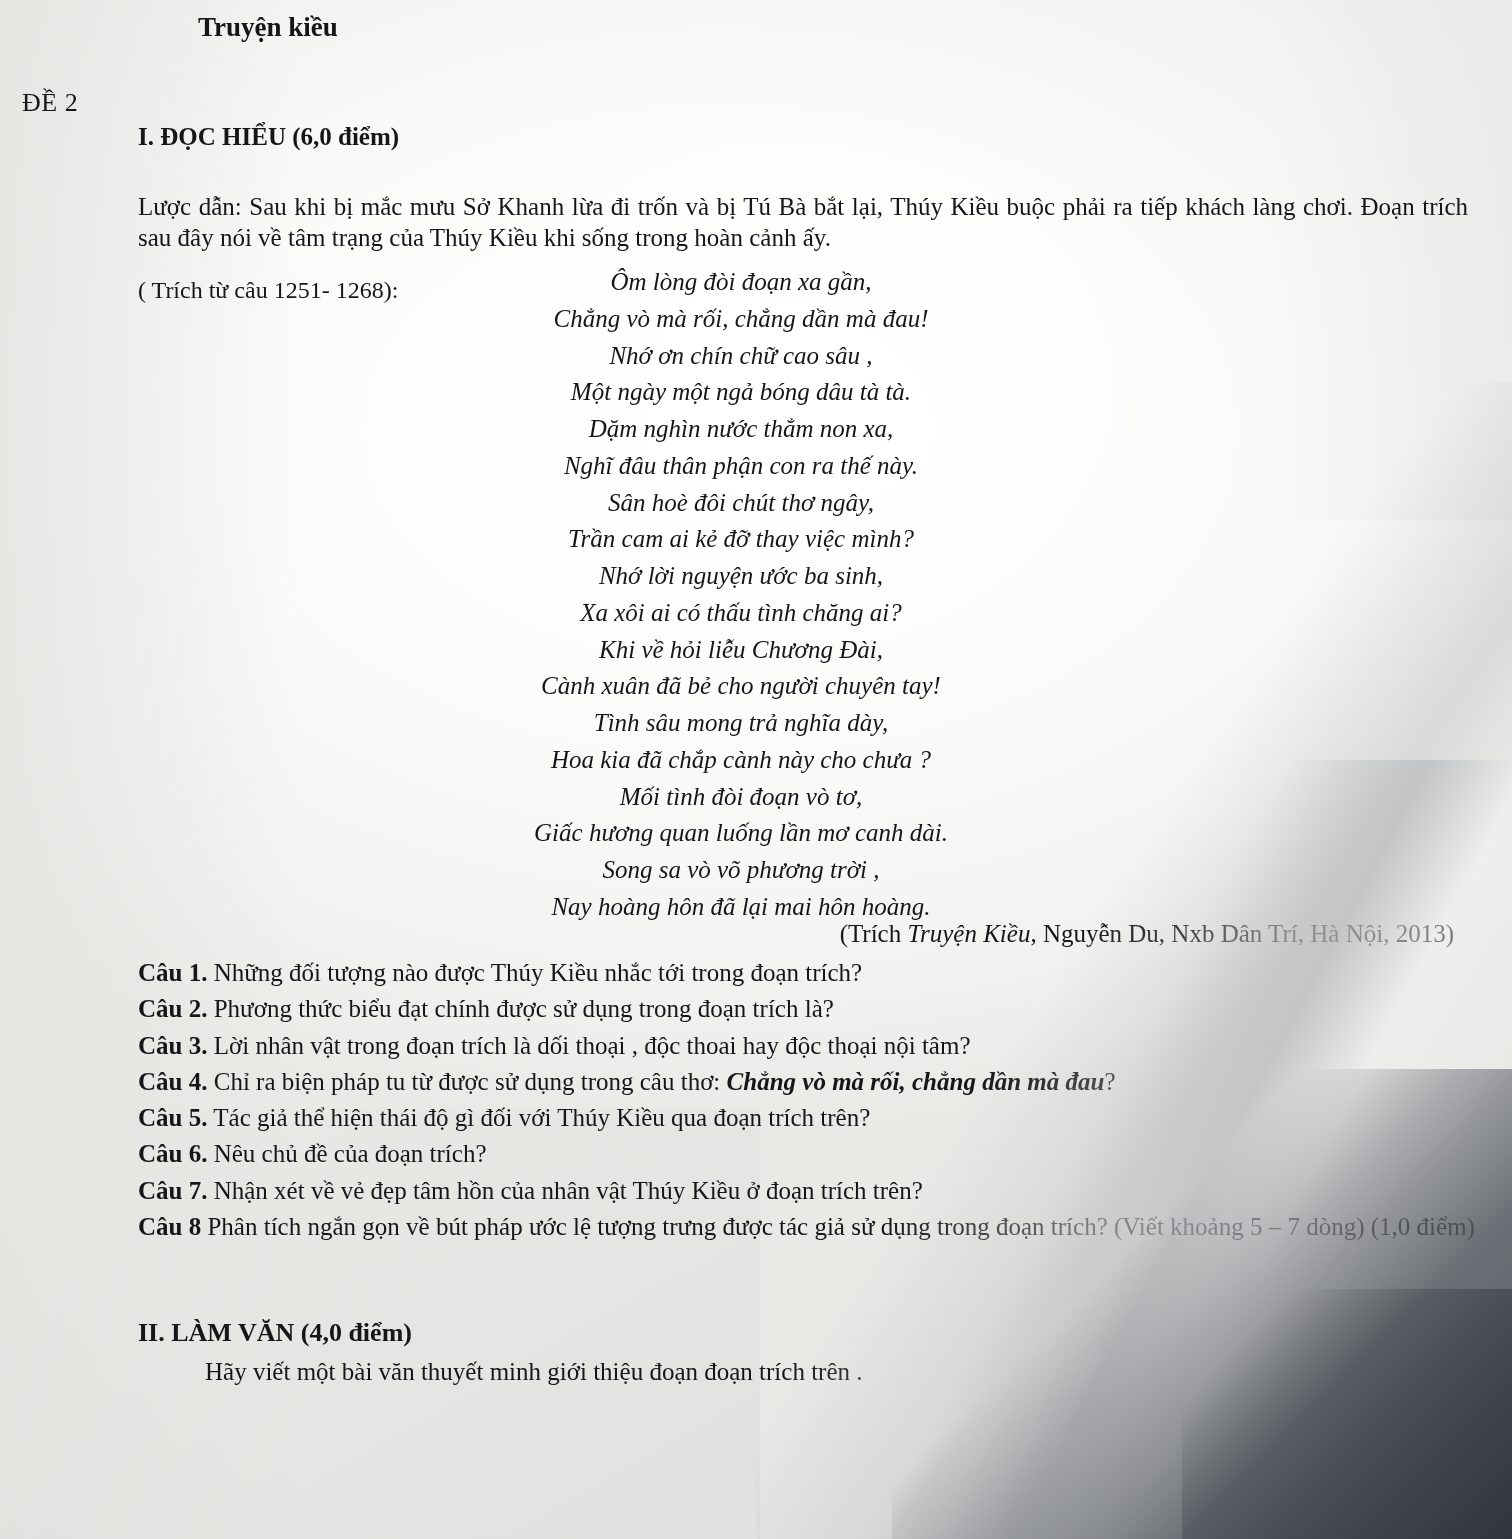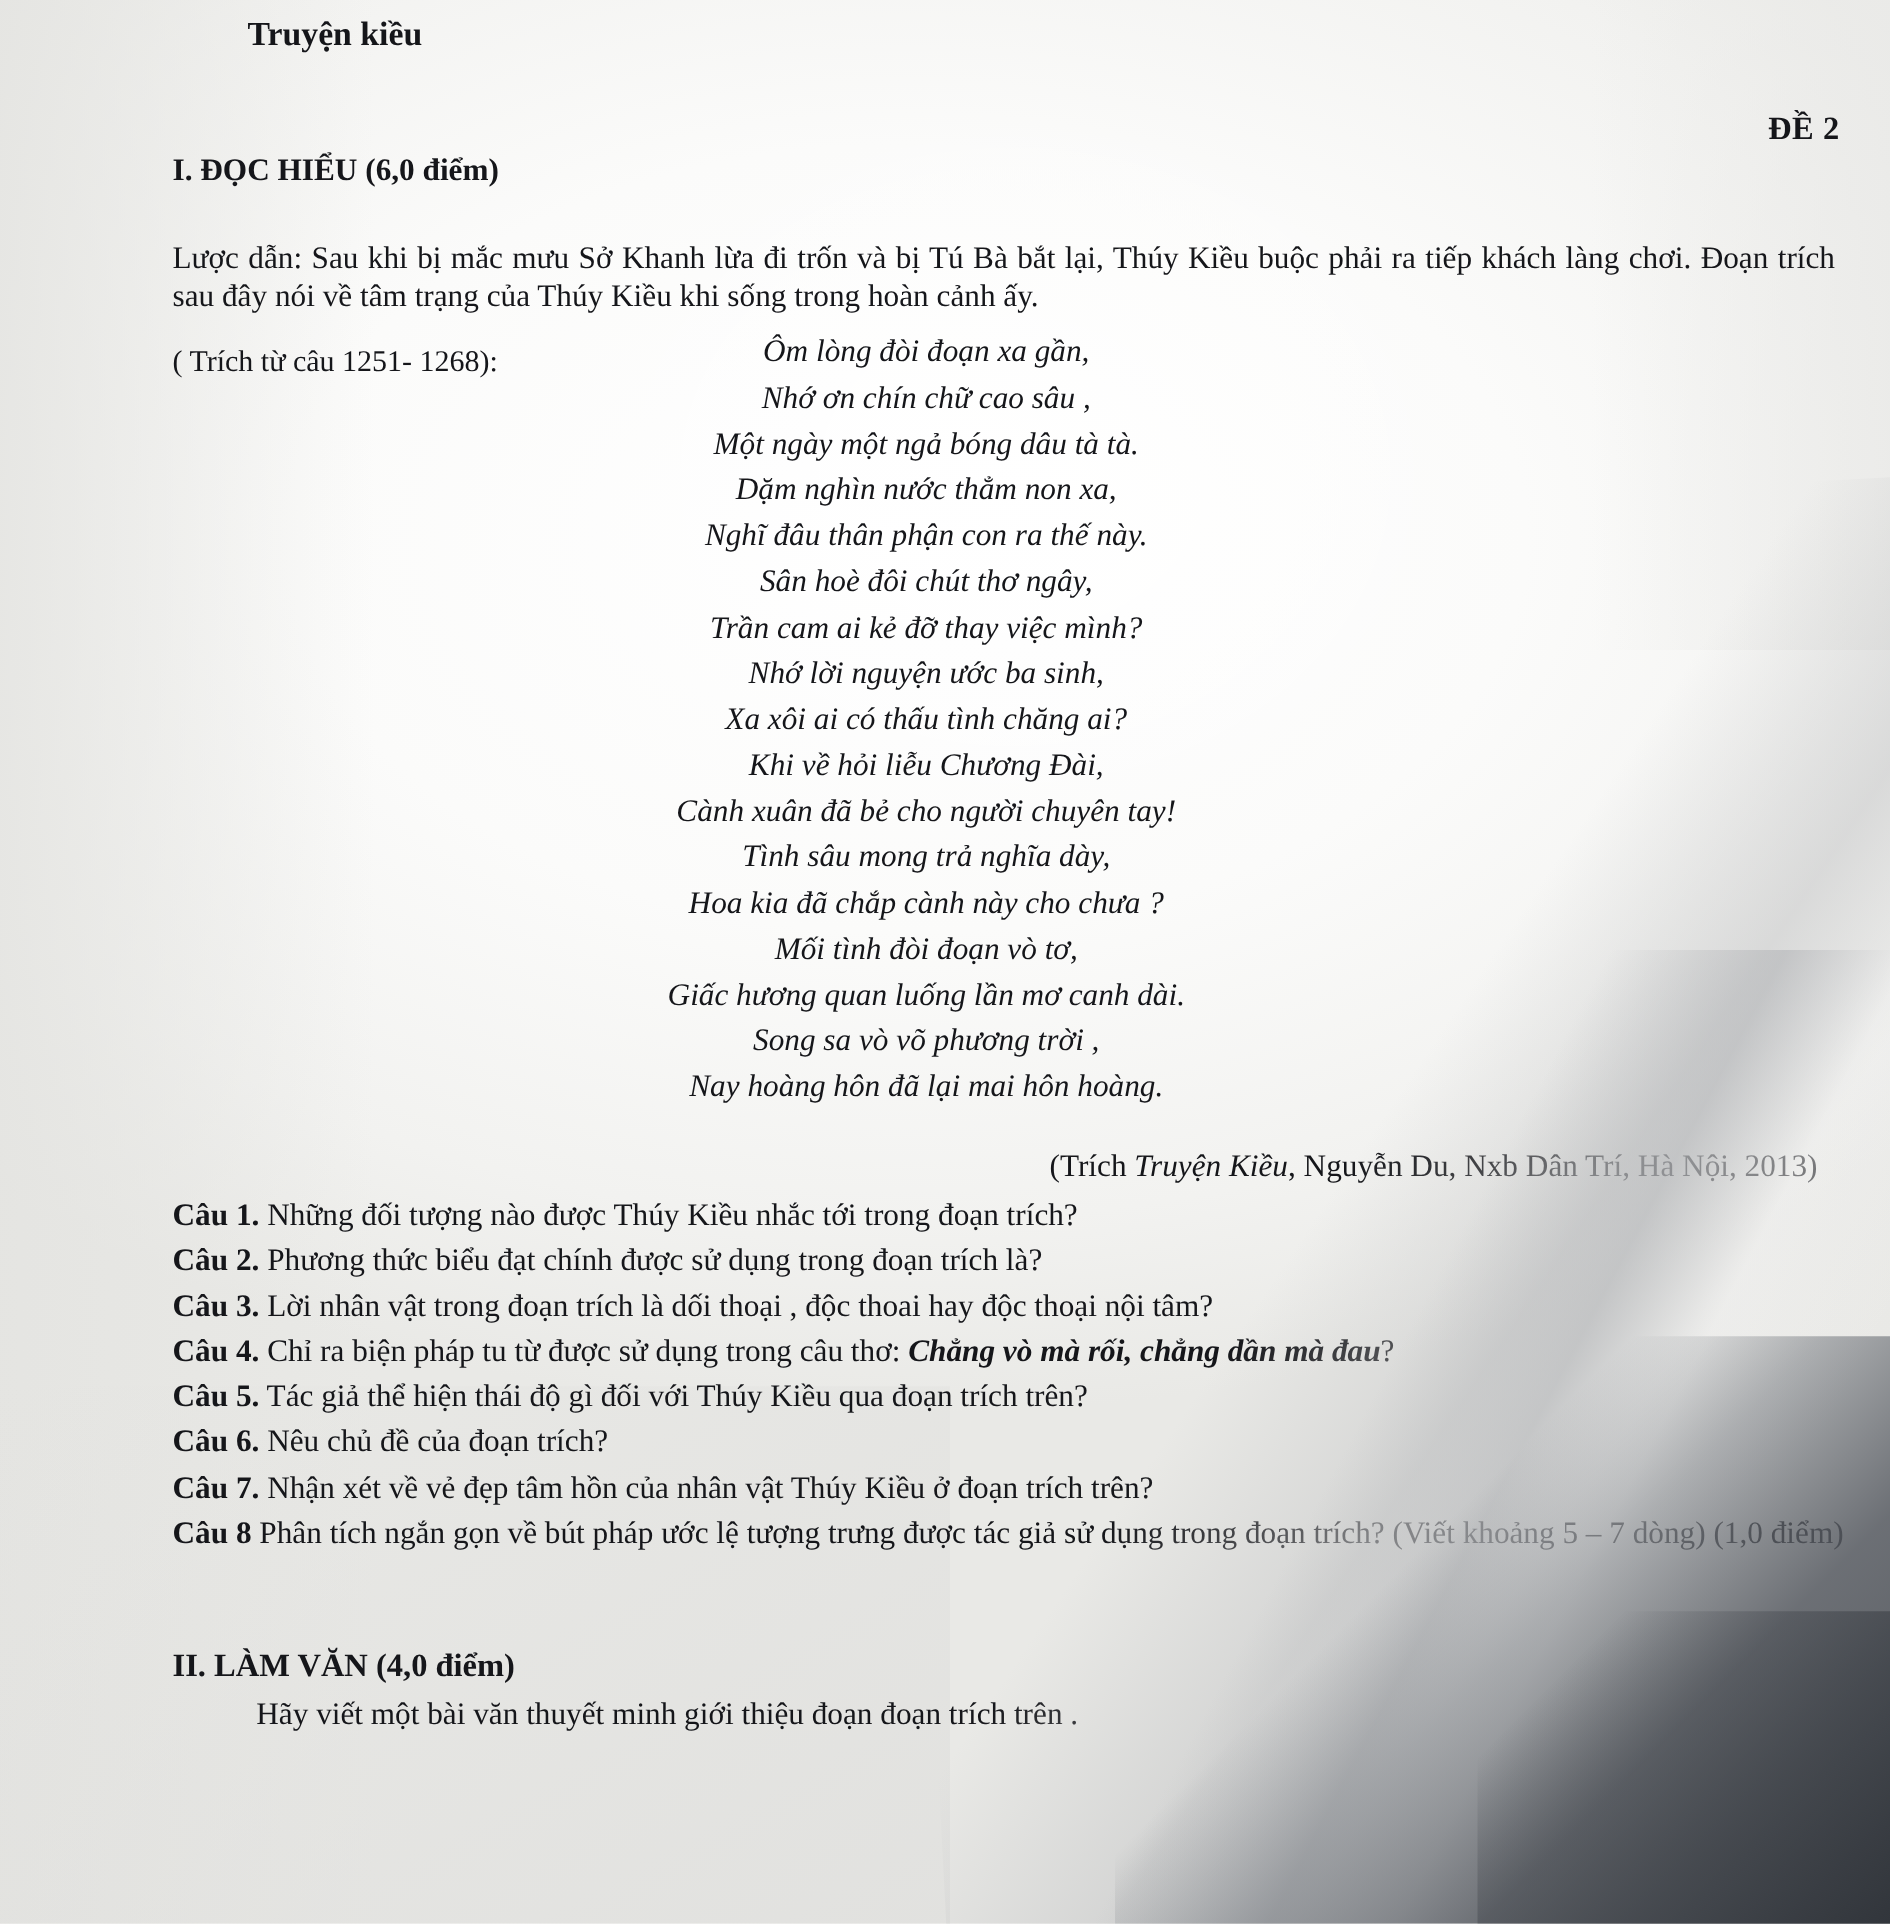--- a/index.html
+++ b/index.html
@@ -94,23 +94,23 @@
   .doc-title {
     position: absolute;
     left: 198px; top: 12px;
     font-size: 27px;
     font-weight: bold;
   }
 
   .exam-code {
     position: absolute;
     left: 0; right: 0; top: 88px;
-    text-align: right;
+    text-align: left;
     font-size: 26px;
-    font-weight: bold;
+    font-weight: normal;
     letter-spacing: 0.5px;
     padding-right: 40px;
     margin-left: 22px;
   }
 
   .block {
     position: absolute;
     left: 138px;
     width: 1330px;
     font-size: 25px;
@@ -199,20 +199,21 @@
 
   <div class="block sec-head" id="section1-title">I. ĐỌC HIỂU (6,0 điểm)</div>
 
 
   <div class="block" id="lead-in">Lược dẫn: Sau khi bị mắc mưu Sở Khanh lừa đi trốn và bị Tú Bà bắt lại, Thúy Kiều buộc phải ra tiếp khách làng chơi. Đoạn trích sau đây nói về tâm trạng của Thúy Kiều khi sống trong hoàn cảnh ấy.</div>
 
   <div class="block" id="source-ref">( Trích từ câu 1251- 1268):</div>
 
   <div class="poem" id="poem">
       <span class="line">Ôm lòng đòi đoạn xa gần,</span>
+      <span class="line">Chẳng vò mà rối, chẳng dần mà đau!</span>
       <span class="line">Nhớ ơn chín chữ cao sâu ,</span>
       <span class="line">Một ngày một ngả bóng dâu tà tà.</span>
       <span class="line">Dặm nghìn nước thẳm non xa,</span>
       <span class="line">Nghĩ đâu thân phận con ra thế này.</span>
       <span class="line">Sân hoè đôi chút thơ ngây,</span>
       <span class="line">Trần cam ai kẻ đỡ thay việc mình?</span>
       <span class="line">Nhớ lời nguyện ước ba sinh,</span>
       <span class="line">Xa xôi ai có thấu tình chăng ai?</span>
       <span class="line">Khi về hỏi liễu Chương Đài,</span>
       <span class="line">Cành xuân đã bẻ cho người chuyên tay!</span>

